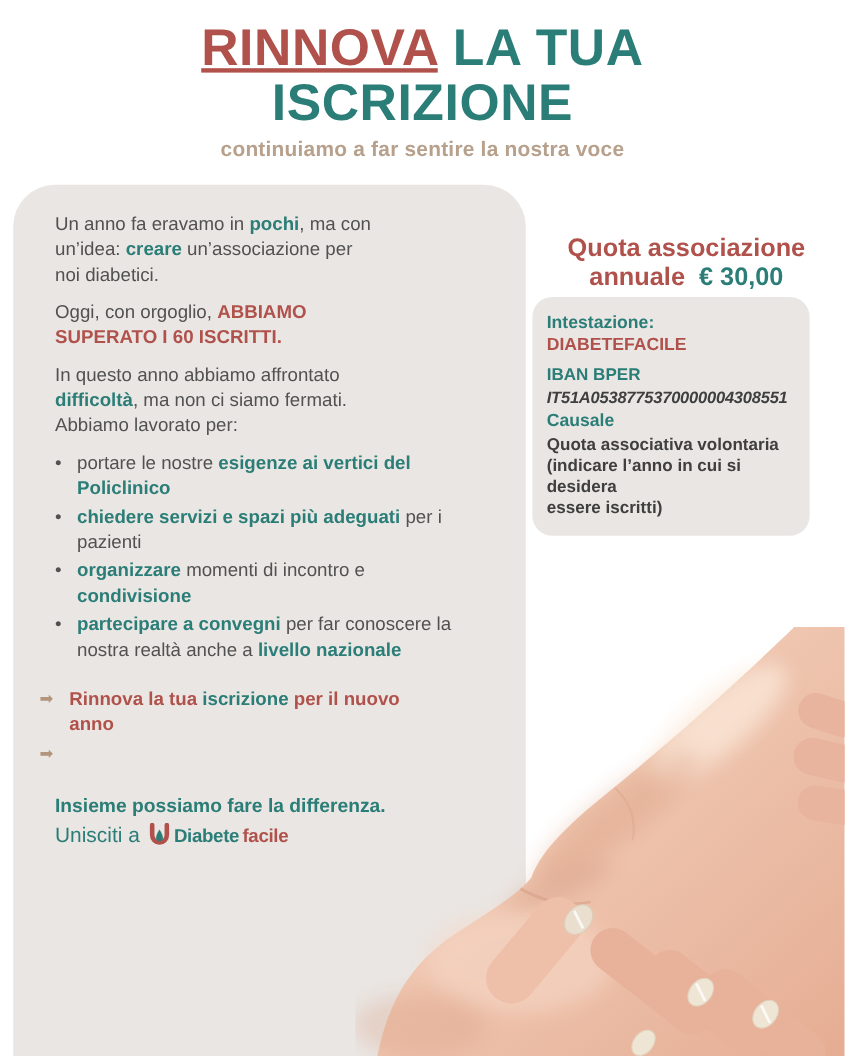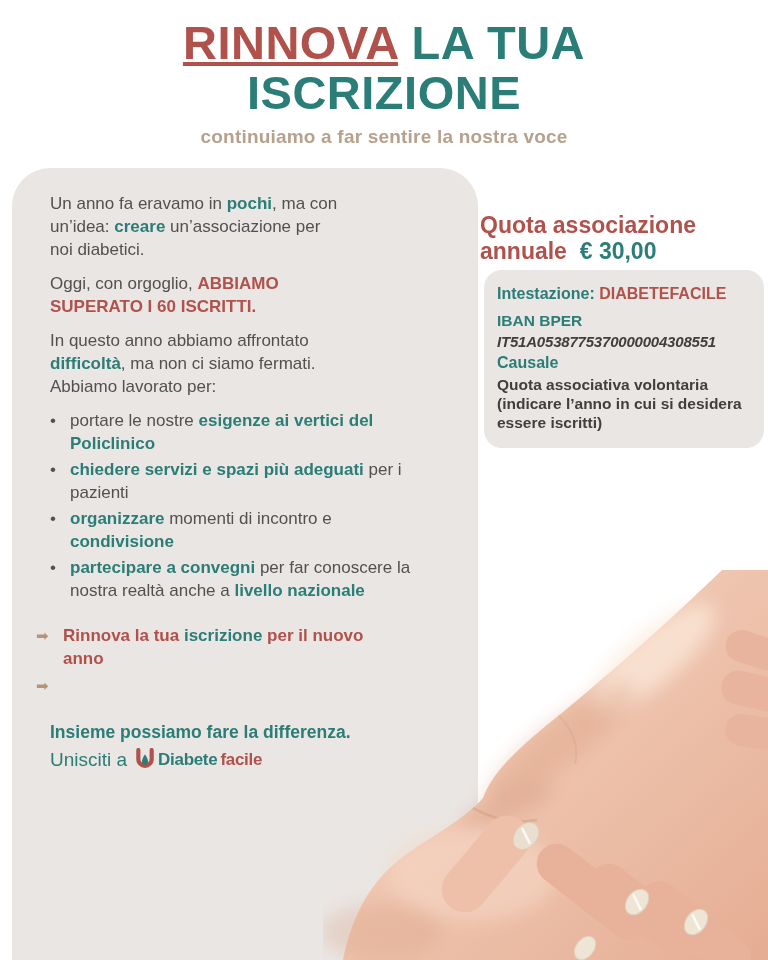--- a/index.html
+++ b/index.html
@@ -29,23 +29,23 @@
   .arrow-row{display:flex;gap:9px;margin:0 0 4px -14px;}
   .arrow{flex:0 0 18px;color:#b3957c;font-size:15px;line-height:23px;}
   .atext{white-space:pre-line;font-size:17px;line-height:23px;}
   .closing-bold{margin:24px 0 4px 0;font-size:17.5px;line-height:23px;}
   .join-row{display:flex;align-items:center;gap:8px;font-size:19px;color:#2b7d77;}
   .logo{display:inline-flex;align-items:center;gap:3px;}
   .lg1{color:#2b7d77;font-weight:700;font-size:17px;letter-spacing:-.3px;}
   .lg2{color:#b0514b;font-weight:700;font-size:17px;letter-spacing:-.3px;}
 
   
-  .quota-heading{position:absolute;left:480px;top:212px;width:288px;
+  .quota-heading{position:absolute;left:480px;top:212px;width:288px;text-align:center;
                  font-size:23px;line-height:26px;font-weight:700;}
-  .payment-card{position:absolute;left:484px;top:270px;width:280px;background:#eae6e3;
+  .payment-card{position:absolute;left:484px;top:270px;width:252px;background:#eae6e3;
                 border-radius:18px;box-sizing:border-box;padding:14px 13px 14px 13px;z-index:2;}
   .pay-row{margin:0 0 2px 0;font-size:16px;line-height:20px;font-weight:700;}
   .pay-label{color:#2b7d77;font-weight:700;}
   .iban-label{margin-top:7px;font-size:15.5px;line-height:19px;}
   .iban-value{font-size:15px;line-height:19px;letter-spacing:-.2px;color:#3f3f3f;font-weight:700;font-style:italic;}
   .causale-value{white-space:pre-line;font-size:15.5px;line-height:19px;color:#3f3f3f;font-weight:700;}
 
   
   .hands{position:absolute;left:323px;top:570px;width:445px;height:390px;z-index:3;}
 </style>

